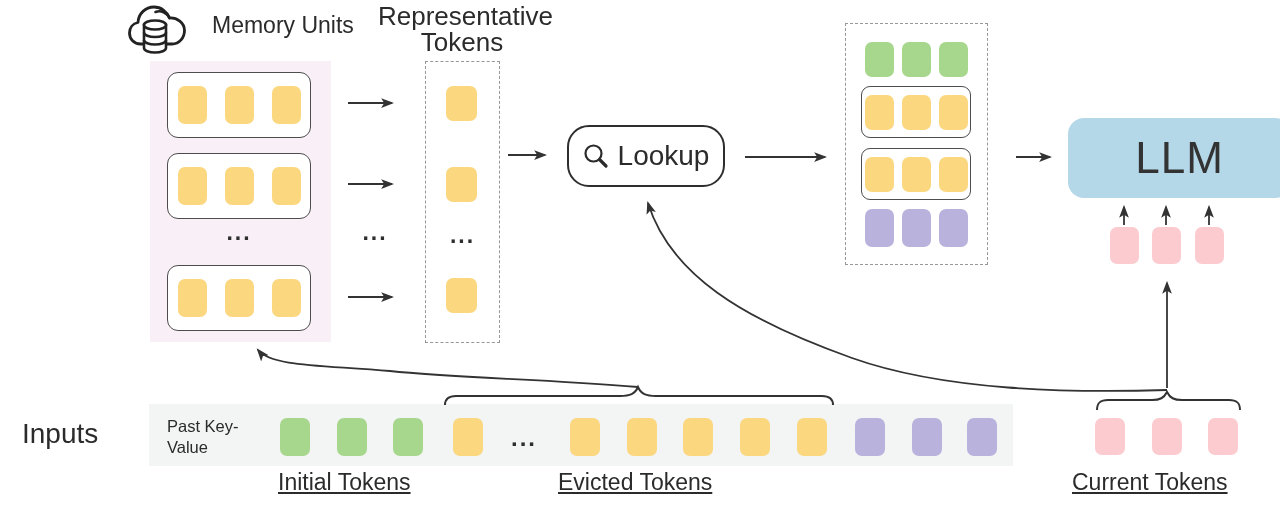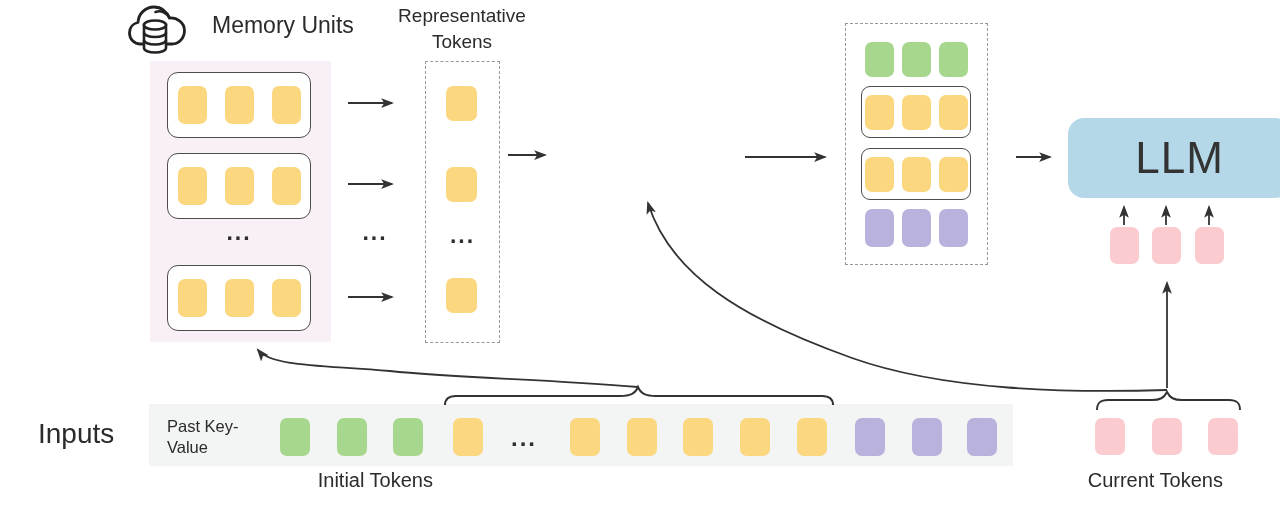--- a/index.html
+++ b/index.html
@@ -28,22 +28,22 @@
 
   .lookup-btn { background:#fff; border:2px solid #2e2e2e; border-radius:22px;
                 display:flex; align-items:center; justify-content:center; gap:9px;
                 font-size:28px; color:#2b2b2b; }
   .llm-box { background:#B5D8E9; border-radius:16px; display:flex; align-items:center;
              justify-content:center; font-size:44px; color:#333; letter-spacing:1px; }
 
   
   .big-label { font-size:28px; line-height:35px; color:#2b2b2b; }
   .mid-label { font-size:23px; color:#2b2b2b; }
-  .small-label { font-size:19px; line-height:26px; text-align:center; color:#2b2b2b; }
-  .group-label { font-size:20px; text-align:right; color:#2b2b2b; }
+  .small-label { font-size:26px; line-height:26px; text-align:center; color:#2b2b2b; }
+  .group-label { font-size:23px; text-align:left; color:#2b2b2b;text-decoration:underline; }
   .pastkv { font-size:16.5px; line-height:21px; color:#2b2b2b; }
   .dots { font-weight:bold; letter-spacing:2px; color:#2e2e2e; text-align:center;
           font-size:23px; line-height:20px; }
 
   svg.overlay { position:absolute; left:0; top:0; pointer-events:none; }
 </style>
 </head>
 <body>
 
 <div id="canvas">
@@ -83,20 +83,29 @@
   <div class="abs dots" style="left:342px; top:222px; width:66px;">...</div>
 
   <div class="abs small-label" style="left:378px; top:3px; width:168px;">Representative Tokens</div>
   <div class="abs dashed-box" style="left:425px; top:61px; width:75px; height:282px;">
     <div class="tok c-yellow" style="left:20px; top:24px; width:31px; height:35px;"></div>
     <div class="tok c-yellow" style="left:20px; top:105px; width:31px; height:35px;"></div>
     <div class="abs dots" style="left:0; top:163px; width:100%;">...</div>
     <div class="tok c-yellow" style="left:20px; top:216px; width:31px; height:35px;"></div>
   </div>
 
+  <div class="abs lookup-btn" style="left:567px; top:125px; width:158px; height:62px;">
+    <span style="display:flex;">
+      <svg width="26" height="26" viewBox="0 0 26 26">
+        <circle cx="10.5" cy="10.5" r="8" fill="none" stroke="#2b2b2b" stroke-width="2.2"></circle>
+        <line x1="16.5" y1="16.5" x2="23" y2="23" stroke="#2b2b2b" stroke-width="3.2" stroke-linecap="round"></line>
+      </svg>
+    </span>
+    <span>Lookup</span>
+  </div>
 
   <div class="abs dashed-box" style="left:845px; top:23px; width:143px; height:242px;">
     <div class="abs cache-row" style="top:18px;">
       <div class="t c-green" style="width:29px;height:35px;"></div>
       <div class="t c-green" style="width:29px;height:35px;"></div>
       <div class="t c-green" style="width:29px;height:35px;"></div>
     </div>
     <div class="abs cache-unit" style="left:15px; top:62px; width:110px; height:52px;">
       <div class="t c-yellow" style="width:29px;height:35px;"></div>
       <div class="t c-yellow" style="width:29px;height:35px;"></div>
@@ -114,21 +123,21 @@
     </div>
   </div>
 
   <div class="abs llm-box" style="left:1068px; top:118px; width:223px; height:80px;">
     <span>LLM</span>
   </div>
   <div class="tok c-pink" style="left:1110px; top:227px; width:29px; height:37px;"></div>
   <div class="tok c-pink" style="left:1152px; top:227px; width:29px; height:37px;"></div>
   <div class="tok c-pink" style="left:1195px; top:227px; width:29px; height:37px;"></div>
 
-  <div class="abs big-label" style="left:38px; top:416px;">Inputs</div>
+  <div class="abs big-label" style="left:22px; top:416px;">Inputs</div>
 
   <div class="abs strip-bg" style="left:149px; top:404px; width:864px; height:62px;"></div>
   <div class="abs pastkv" style="left:167px; top:416px; width:84px;">Past Key-Value</div>
 
   <div class="tok c-green" style="left:280px; top:418px; width:30px; height:38px;"></div>
   <div class="tok c-green" style="left:337px; top:418px; width:30px; height:38px;"></div>
   <div class="tok c-green" style="left:393px; top:418px; width:30px; height:38px;"></div>
 
   <div class="tok c-yellow" style="left:453px; top:418px; width:30px; height:38px;"></div>
   <div class="abs dots" style="left:496px; top:428px; width:56px; font-size:24px;">...</div>
@@ -140,21 +149,22 @@
 
   <div class="tok c-purple" style="left:855px; top:418px; width:30px; height:38px;"></div>
   <div class="tok c-purple" style="left:912px; top:418px; width:30px; height:38px;"></div>
   <div class="tok c-purple" style="left:967px; top:418px; width:30px; height:38px;"></div>
 
   <div class="tok c-pink" style="left:1095px; top:418px; width:30px; height:37px;"></div>
   <div class="tok c-pink" style="left:1152px; top:418px; width:30px; height:37px;"></div>
   <div class="tok c-pink" style="left:1208px; top:418px; width:30px; height:37px;"></div>
 
   <div class="abs group-label" style="left:278px; top:469px; width:155px;">Initial Tokens</div>
-  <div class="abs group-label" style="left:1036px; top:469px; width:187px;">Current Tokens</div>
+  <div class="abs group-label" style="left:558px; top:469px; width:185px;">Evicted Tokens</div>
+  <div class="abs group-label" style="left:1072px; top:469px; width:187px;">Current Tokens</div>
 
   <svg class="overlay" width="1280" height="509" viewBox="0 0 1280 509">
     <defs>
       <marker id="ah" viewBox="0 0 12 10" markerWidth="13" markerHeight="11" refX="10" refY="5" orient="auto" markerUnits="userSpaceOnUse">
         <path d="M0 0.5 L12 5 L0 9.5 L2.8 5 Z" fill="#333"></path>
       </marker>
     </defs>
     <g stroke="#333" stroke-width="1.8" fill="none">
 
       <path d="M348 103 H392" marker-end="url(#ah)"></path>

